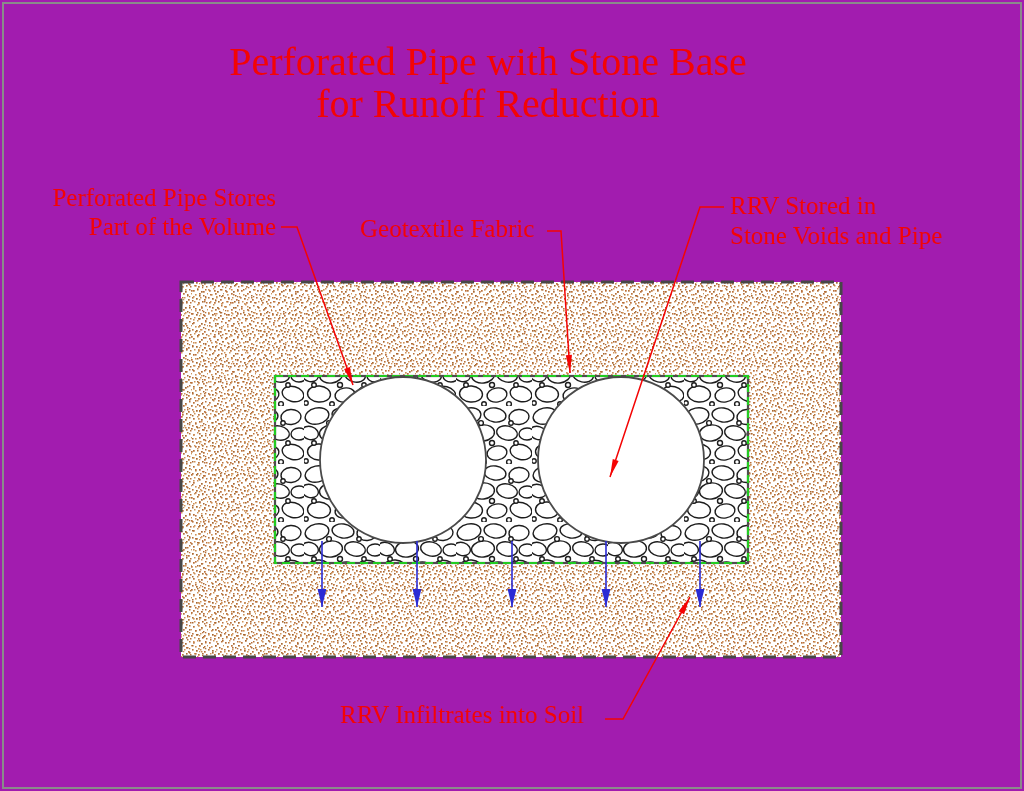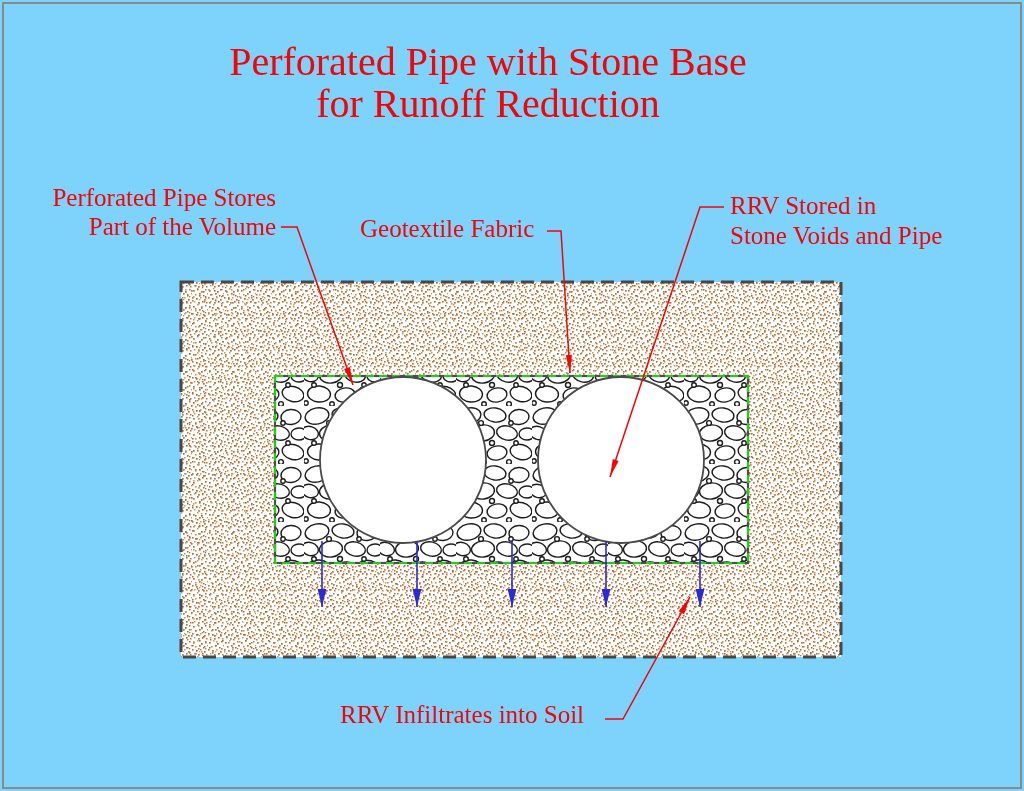--- a/index.html
+++ b/index.html
@@ -1,19 +1,19 @@
 <!DOCTYPE html>
 <html><head>
 <meta charset="utf-8">
 <style>
   html,body{margin:0;padding:0;background:#ffffff;}
   .canvas{
     position:relative;
     width:1024px;height:791px;
-    background:#7dd3fc;
+    background:#a21caf;
     font-family:"Liberation Serif", serif;
     overflow:hidden;
   }
   svg{position:absolute;inset:0;display:block;}
   text{font-family:"Liberation Serif", serif;}
   .title-text{font-size:40px;}
   .label-text{font-size:25px;}
 </style>
 </head>
 <body>

